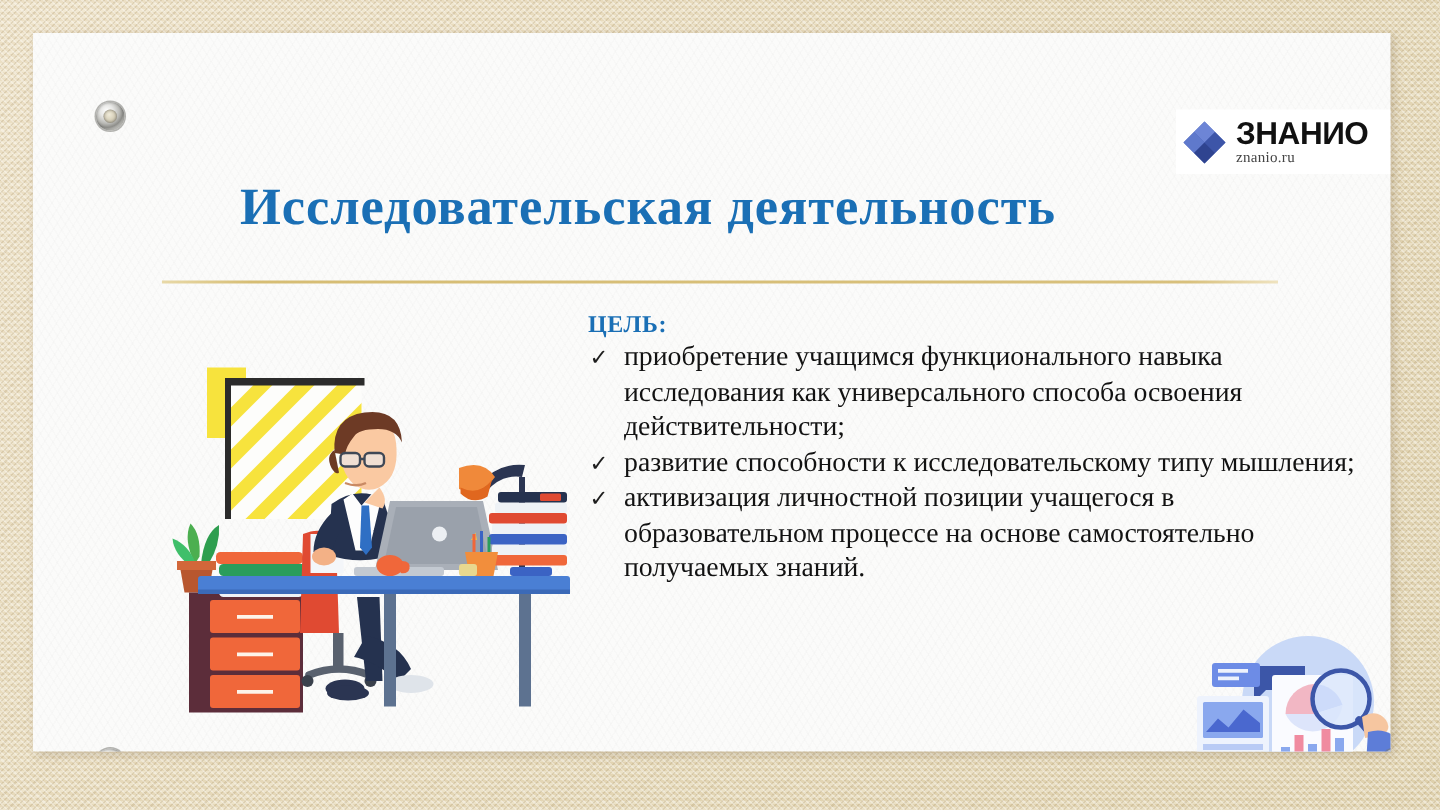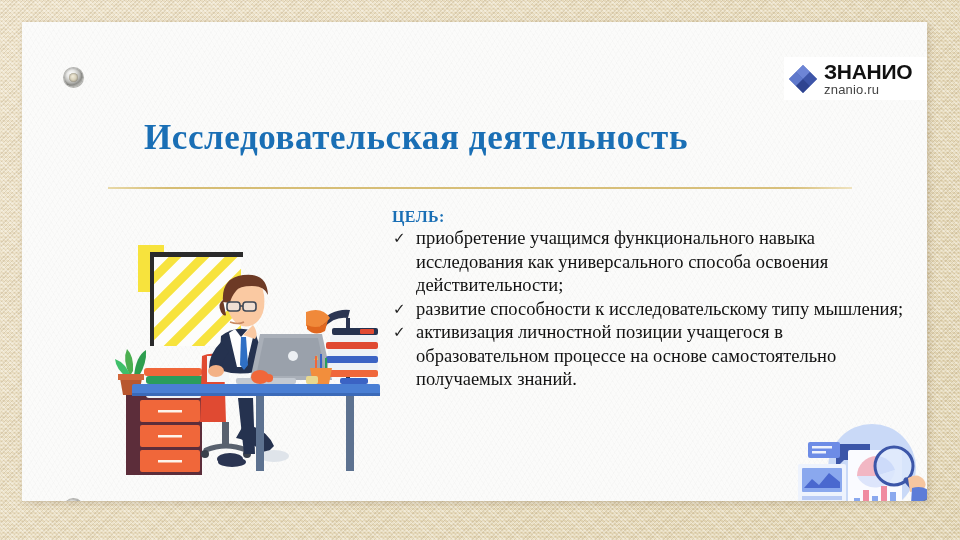--- a/index.html
+++ b/index.html
@@ -46,51 +46,51 @@
     background: radial-gradient(circle at 42% 38%, #f0ebd9 0%, #d9d2bc 45%, #a9a393 100%);
     box-shadow: inset 0 0 2px rgba(0,0,0,0.45);
   }
   #grommet-tl { left: 42px; top: 46px; }
   #grommet-bl { left: 42px; top: 477px; }
   #grommet-br { left: 899px; top: 477px; }
 
   
   #logo-band {
     position: absolute;
-    right: 0; top: 35px;
+    right: 0; top: 51px;
     width: 143px; height: 43px;
     background: #ffffff;
     display: flex;
     align-items: center;
     z-index: 8;
     padding-left: 4px;
   }
   #logo-diamond { width: 30px; height: 30px; position: relative; flex: 0 0 auto; }
   #logo-text-wrap { margin-left: 6px; line-height: 1; }
   #logo-wordmark {
     font-family: "Liberation Sans", sans-serif;
     font-weight: bold;
     font-size: 21px;
     letter-spacing: -0.3px;
     color: #111111;
     display: block;
   }
   #logo-domain {
-    font-family: Liberation Sans, sans-serif;
-    font-size: 13px;
+    font-family: Liberation Serif, serif;
+    font-size: 10px;
     color: #444444;
     display: block;
     margin-top: 1px;
     letter-spacing: 0.2px;
   }
 
   
   #slide-title {
     position: absolute;
-    left: 122px; top: 96px;
+    left: 138px; top: 96px;
     font-size: 35px;
     font-weight: bold;
     color: #1a6fb5;
     letter-spacing: 0.6px;
     white-space: nowrap;
   }
   #title-divider {
     position: absolute;
     left: 86px; top: 165px;
     width: 744px; height: 2px;

